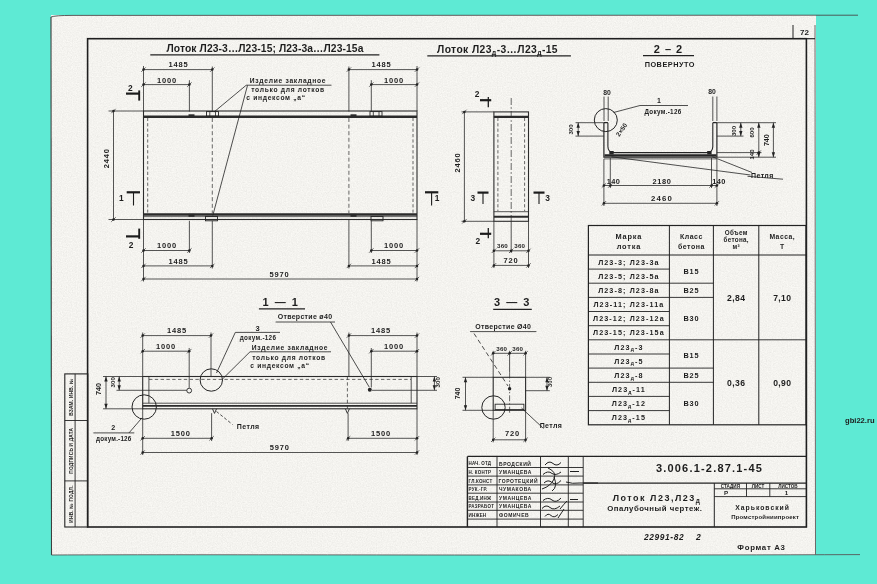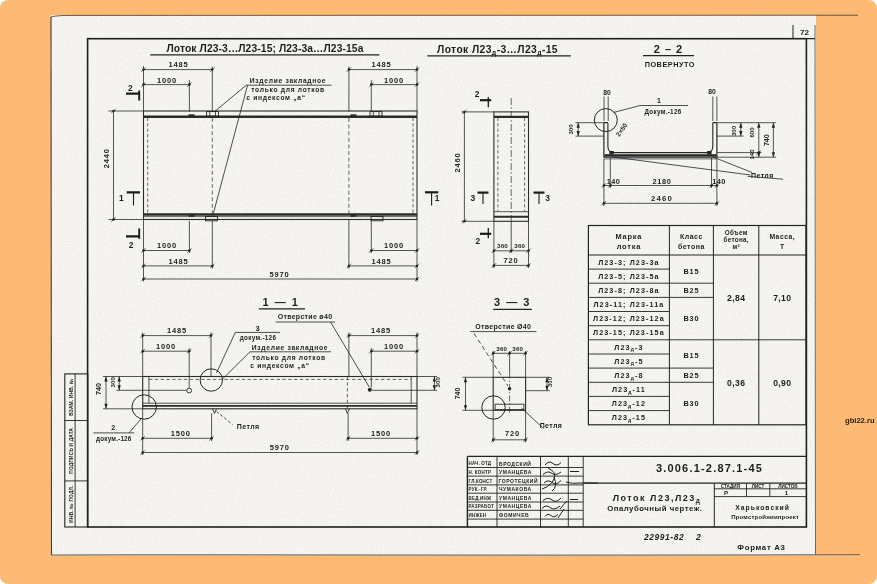--- a/index.html
+++ b/index.html
@@ -1,16 +1,16 @@
 <!DOCTYPE html>
 <html><head>
 <meta charset="utf-8">
 <style>
 html,body{margin:0;padding:0;background:#ffffff;}
-#c{position:relative;width:877px;height:584px;background:#fdba74;overflow:hidden;border-radius:8px;}
+#c{position:relative;width:877px;height:584px;background:#5eead4;overflow:hidden;}
 svg{position:absolute;left:0;top:0;}
 text{font-family:"Liberation Sans",sans-serif;font-weight:bold;fill:#1d1d1d;}
 .i{font-style:italic;}
 </style>
 </head>
 <body>
 <div id="c">
 <svg width="877" height="584" viewBox="0 0 877 584">
 <defs>
 <g id="tk">

